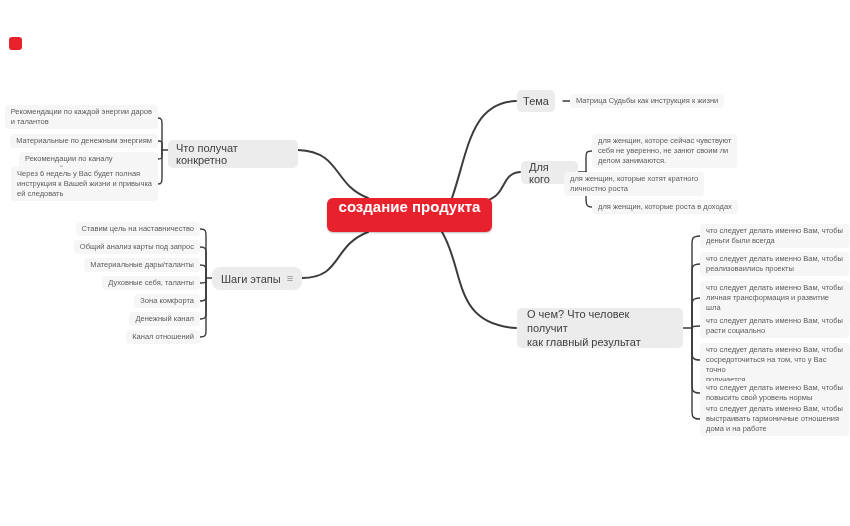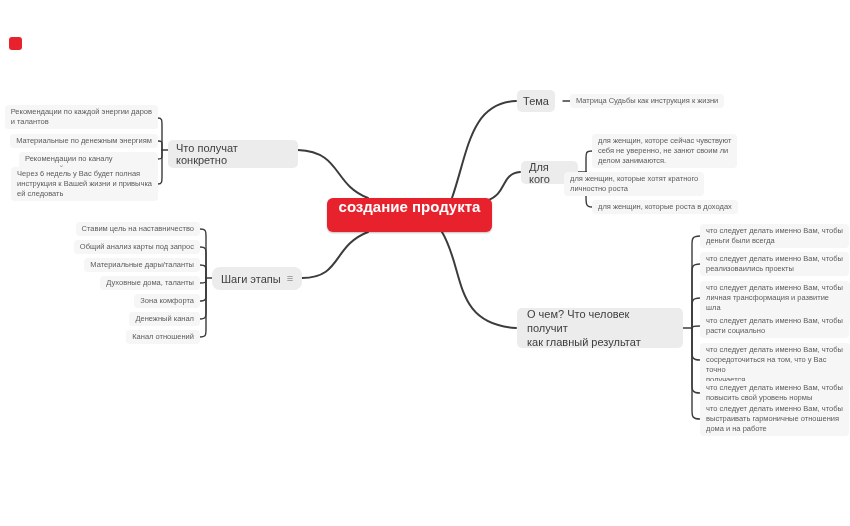--- a/index.html
+++ b/index.html
@@ -126,21 +126,21 @@
 инструкция к Вашей жизни и привычка
 ей следовать</span></div>
 
   <div class="node topic" style="left:212px; top:267px; width:90px; height:23px;border-radius:8px;">
     <span>Шаги этапы</span>
     <span class="notes-icon">≡</span>
   </div>
   <div class="node leaf" style="right:650px; top:222px;"><span>Ставим цель на наставничество</span></div>
   <div class="node leaf" style="right:650px; top:240px;"><span>Общий анализ карты под запрос</span></div>
   <div class="node leaf" style="right:650px; top:258px;"><span>Материальные дары/таланты</span></div>
-  <div class="node leaf" style="right:650px; top:276px;"><span>Духовные дома, таланты</span></div>
+  <div class="node leaf" style="right:650px; top:276px;"><span>Духовные себя, таланты</span></div>
   <div class="node leaf" style="right:650px; top:294px;"><span>Зона комфорта</span></div>
   <div class="node leaf" style="right:650px; top:312px;"><span>Денежный канал</span></div>
   <div class="node leaf" style="right:650px; top:330px;"><span>Канал отношений</span></div>
 
   <div class="node topic" style="left:517px; top:90px; width:38px; height:22px;">
     <span>Тема</span>
   </div>
   <div class="node leaf" style="left:570px; top:94px;"><span>Матрица Судьбы как инструкция к жизни</span></div>
 
   <div class="node topic" style="left:521px; top:161px; width:57px; height:23px;">

